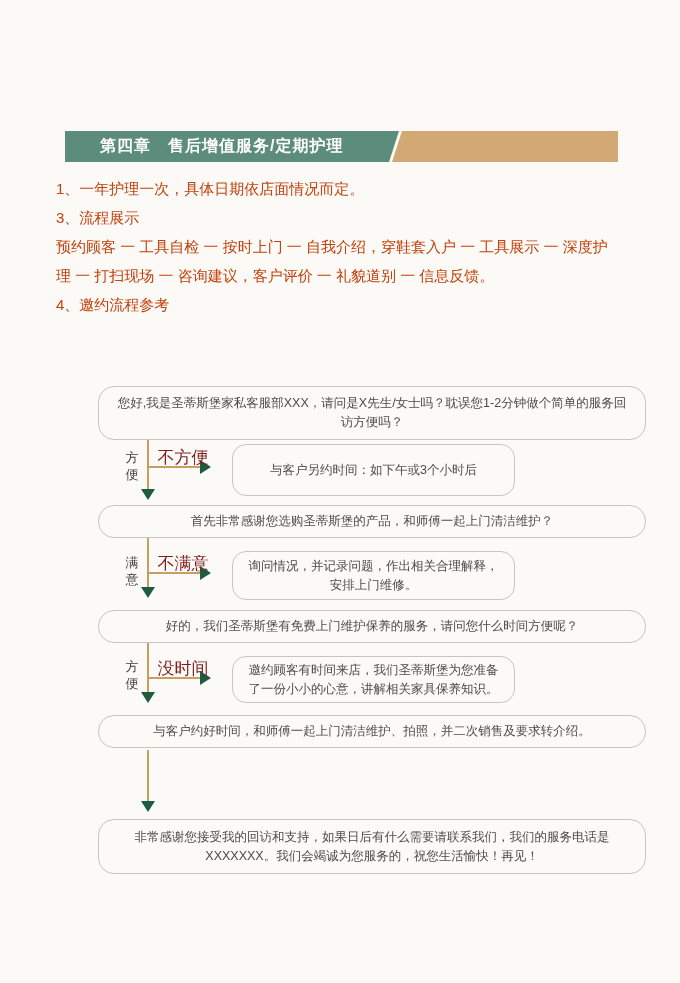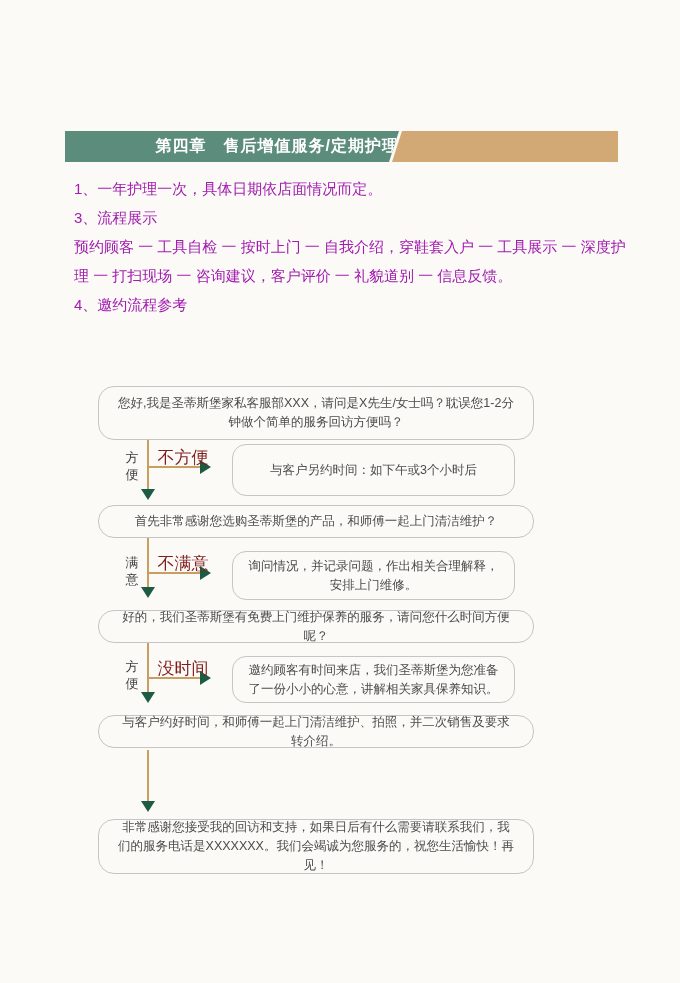--- a/index.html
+++ b/index.html
@@ -13,46 +13,46 @@
   }
   .page{position:relative;width:680px;height:983px;}
 
   
   .hdr-teal{
     position:absolute;left:65px;top:131px;width:334px;height:31px;
     background:#5b8c7c;
     clip-path:polygon(0 0,100% 0,calc(100% - 10px) 100%,0 100%);
     display:flex;align-items:center;
     color:#fff;font-size:16px;font-weight:bold;letter-spacing:1px;
-    padding-left:35px;box-sizing:border-box;justify-content:flex-end;
+    padding-left:35px;box-sizing:border-box;
   }
   .hdr-tan{
     position:absolute;left:392px;top:131px;width:226px;height:31px;
     background:#d2a974;
     clip-path:polygon(10px 0,100% 0,100% 100%,0 100%);
   }
 
   
   .bodytext{
-    position:absolute;left:74px;top:174px;width:562px;
-    font-size:15px;line-height:29px;color:#a21caf;
+    position:absolute;left:56px;top:174px;width:562px;
+    font-size:15px;line-height:29px;color:#c2410c;
   }
   .bodytext p{margin:0;}
 
   
   .fbox{
     position:absolute;
     border:1px solid #c5c5c3;border-radius:16px;
     display:flex;align-items:center;justify-content:center;
     text-align:center;
     font-size:12.5px;line-height:19px;color:#4b4b4b;
     box-sizing:border-box;padding:3px 18px;
     background:transparent;
   }
-  .main-b{left:98px;width:436px;}
+  .main-b{left:98px;width:548px;}
   .side-b{left:232px;width:283px;border-radius:14px;padding:3px 10px;}
 
   .vline{position:absolute;width:2px;background:#c79f63;}
   .hline{position:absolute;height:2px;background:#c79f63;}
   .head-down{
     position:absolute;width:0;height:0;
     border-left:7px solid transparent;border-right:7px solid transparent;
     border-top:11px solid #1d5c42;
   }
   .head-right{

